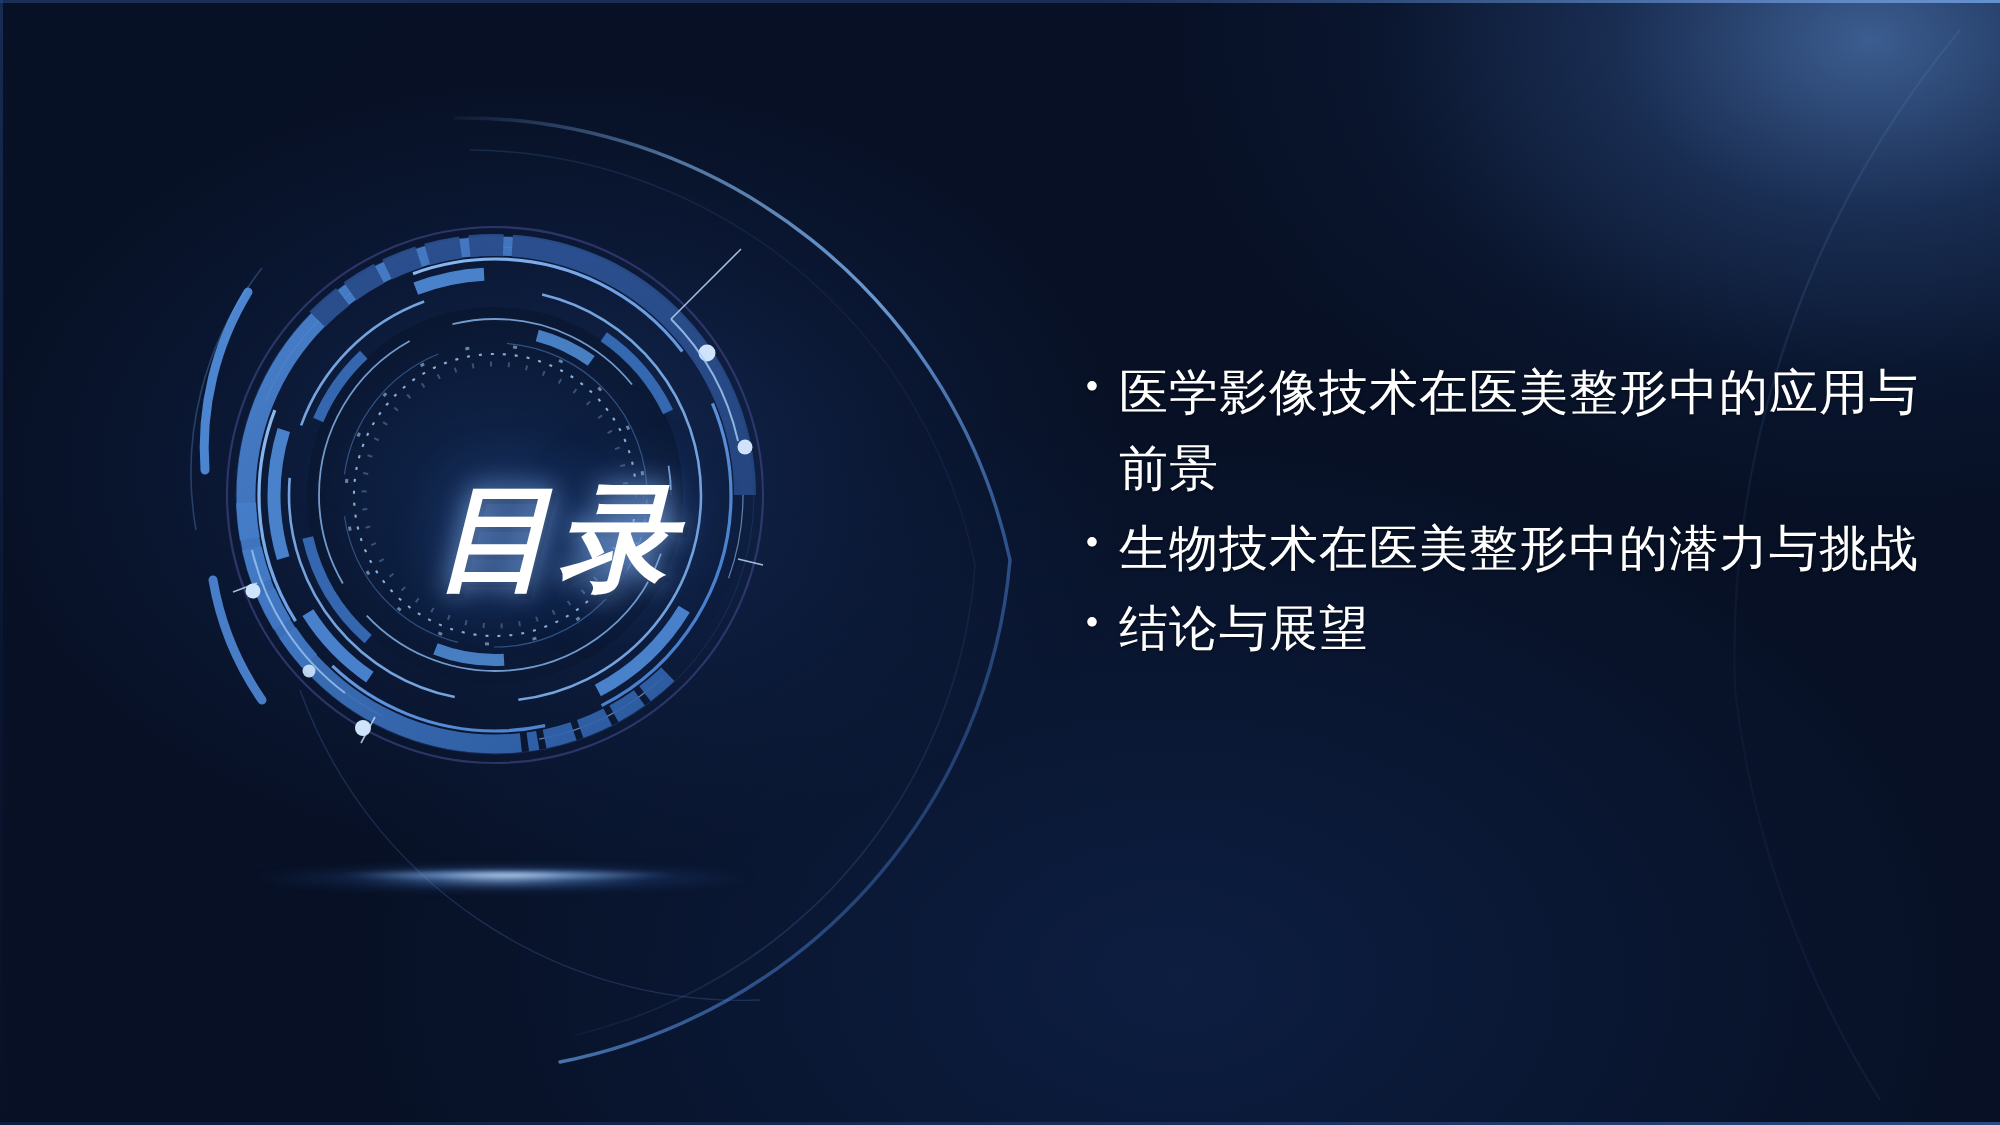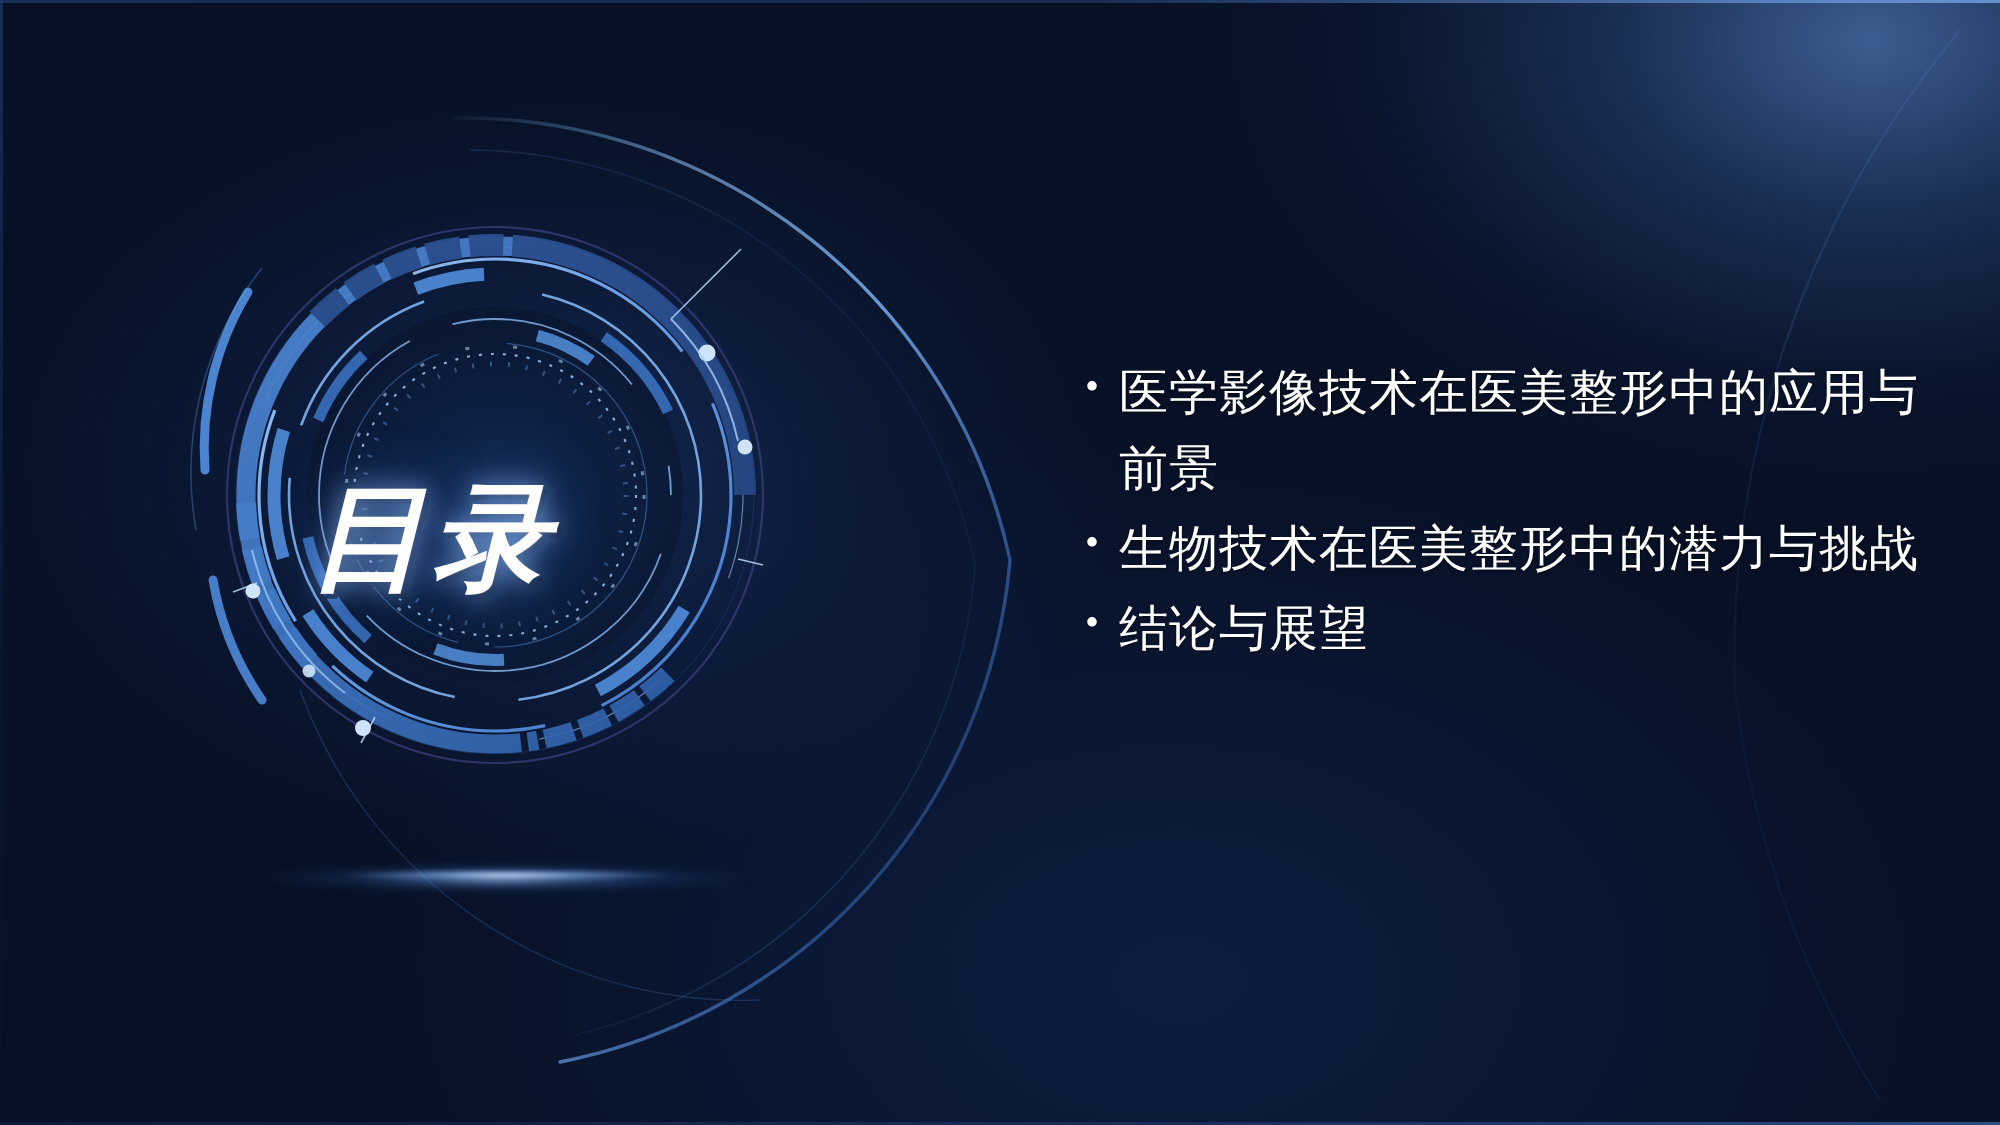--- a/index.html
+++ b/index.html
@@ -96,21 +96,21 @@
     filter: blur(12px);
     pointer-events: none;
   }
 
   
   .wordmark {
     position: absolute;
     left: 310px;
     top: 480px;
     width: 370px;
-    text-align: left;
+    text-align: right;
     font-family: "DejaVu Sans", "Liberation Sans", sans-serif;
     font-weight: 700;
     font-size: 116px;
     line-height: 1;
     letter-spacing: 6px;
     color: #ffffff;
     font-style: italic;
     text-shadow:
        0 0 26px rgba(150,195,255,0.75),
        0 0 60px rgba(70,130,225,0.55),

